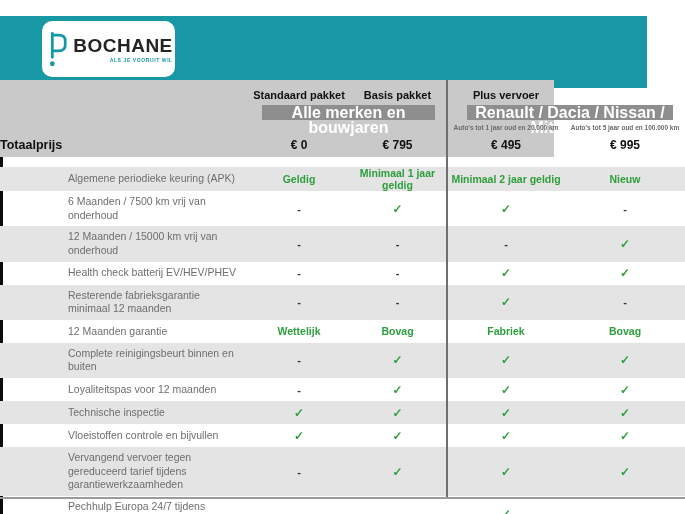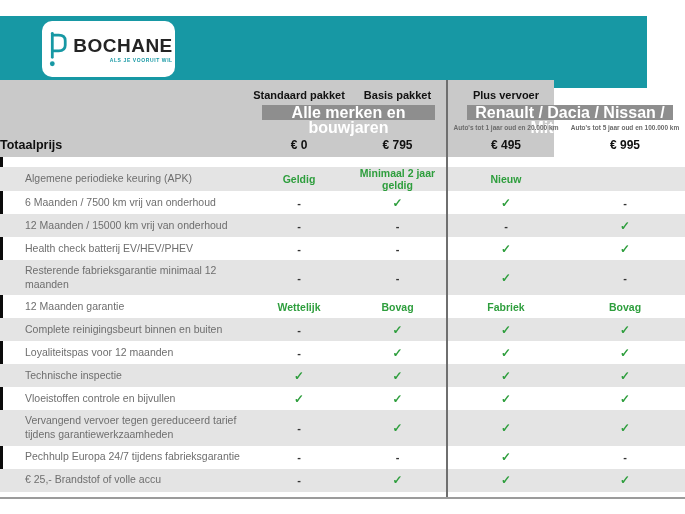--- a/index.html
+++ b/index.html
@@ -44,21 +44,21 @@
   .price{text-align:center;font-size:12px;font-weight:bold;color:#111;}
 
   
   .body{position:absolute;top:157px;left:0;width:685px;}
   .feature-row{min-height:23px;position:relative;}
   .feature-row.gray{background:var(--row-gray);}
   .feature-row.white{background:#fff;}
   .feature-row.white::before,.spacer::before{content:'';position:absolute;left:0;top:0;bottom:0;width:3px;background:#0b0b0b;}
   .spacer{position:relative;background:#fff;}
   .spacer-top{height:10px;}
-  .feature-label{font-size:10.5px;color:var(--label-gray);padding:4px 10px 4px 25px;line-height:1.3;}
+  .feature-label{font-size:10.5px;color:var(--label-gray);padding:4px 10px 4px 68px;line-height:1.3;}
   .check{color:var(--green);font-size:12px;font-weight:bold;}
   .dash{color:#333;font-size:11px;font-weight:bold;}
   .gval{color:var(--green);font-size:10.5px;font-weight:bold;}
 
   
   .divider-v{position:absolute;left:446px;top:80px;width:2px;height:417px;background:#6f6f6f;}
   .border-bottom{position:absolute;left:0;top:497px;width:685px;height:2px;background:#9b9b9b;}
 </style>
 </head>
 <body>
@@ -106,20 +106,23 @@
   </div>
 
   <div class="body" id="feature-rows">
       <div class="spacer spacer-top"></div>
       <div class="grid feature-row gray">
         <div class="feature-label">Algemene periodieke keuring (APK)</div>
         <div class="cell">
           <div class="gval">Geldig</div>
         </div>
         <div class="cell">
+          <div class="gval">Minimaal 1 jaar geldig</div>
+        </div>
+        <div class="cell">
           <div class="gval">Minimaal 2 jaar geldig</div>
         </div>
         <div class="cell">
           <div class="gval">Nieuw</div>
         </div>
       </div>
       <div class="grid feature-row white">
         <div class="feature-label">6 Maanden / 7500 km vrij van onderhoud</div>
         <div class="cell">
           <div class="dash">-</div>

